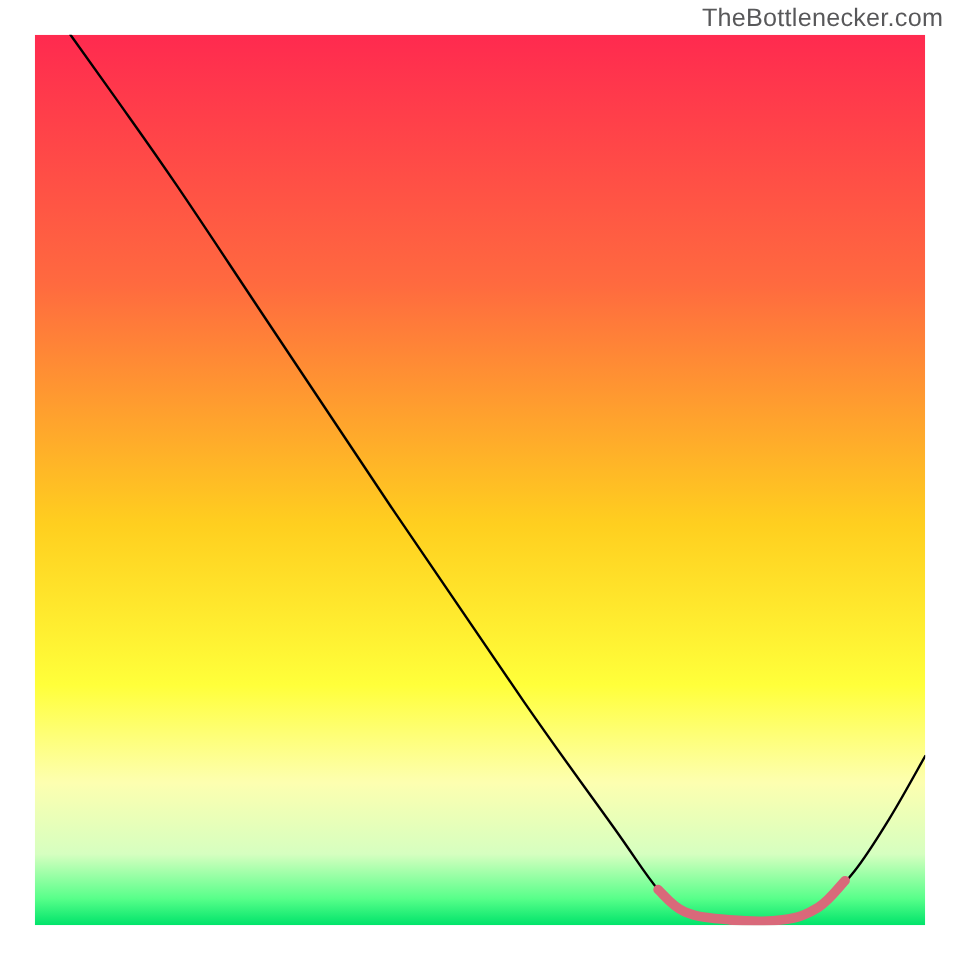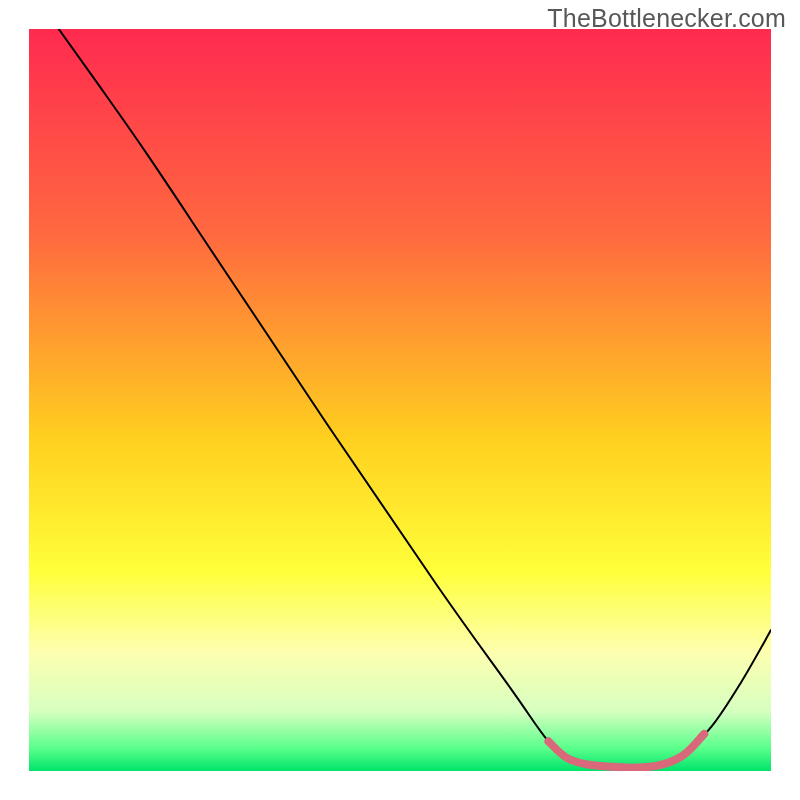--- a/index.html
+++ b/index.html
@@ -9,21 +9,21 @@
     height: 800px;
     background: #fff;
     font-family: Arial, Helvetica, sans-serif;
     overflow: hidden;
   }
   .watermark {
     position: absolute;
     top: 4px;
     right: 14px;
     color: #58585a;
-    font-size: 25px;
+    font-size: 21px;
     font-weight: 500;
     letter-spacing: 0.2px;
   }
   .plot-area {
     position: absolute;
     left: 29px;
     top: 29px;
     width: 742px;
     height: 742px;
   }

